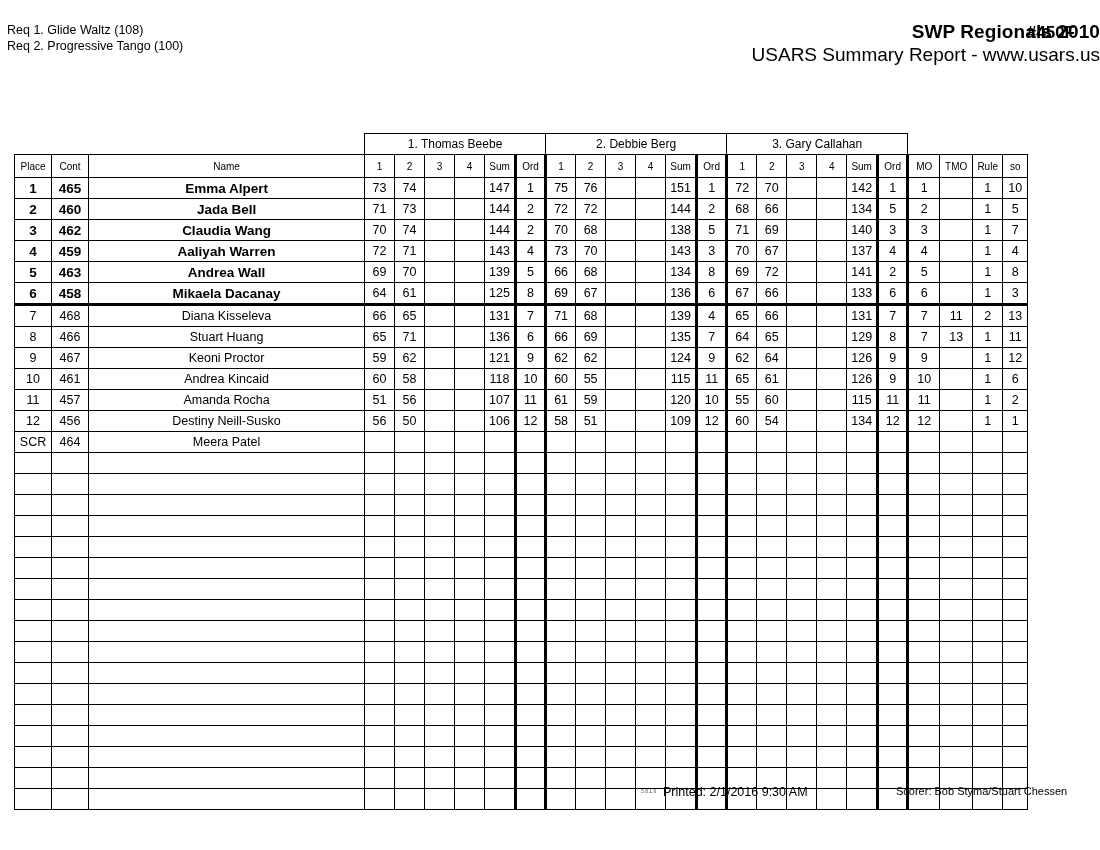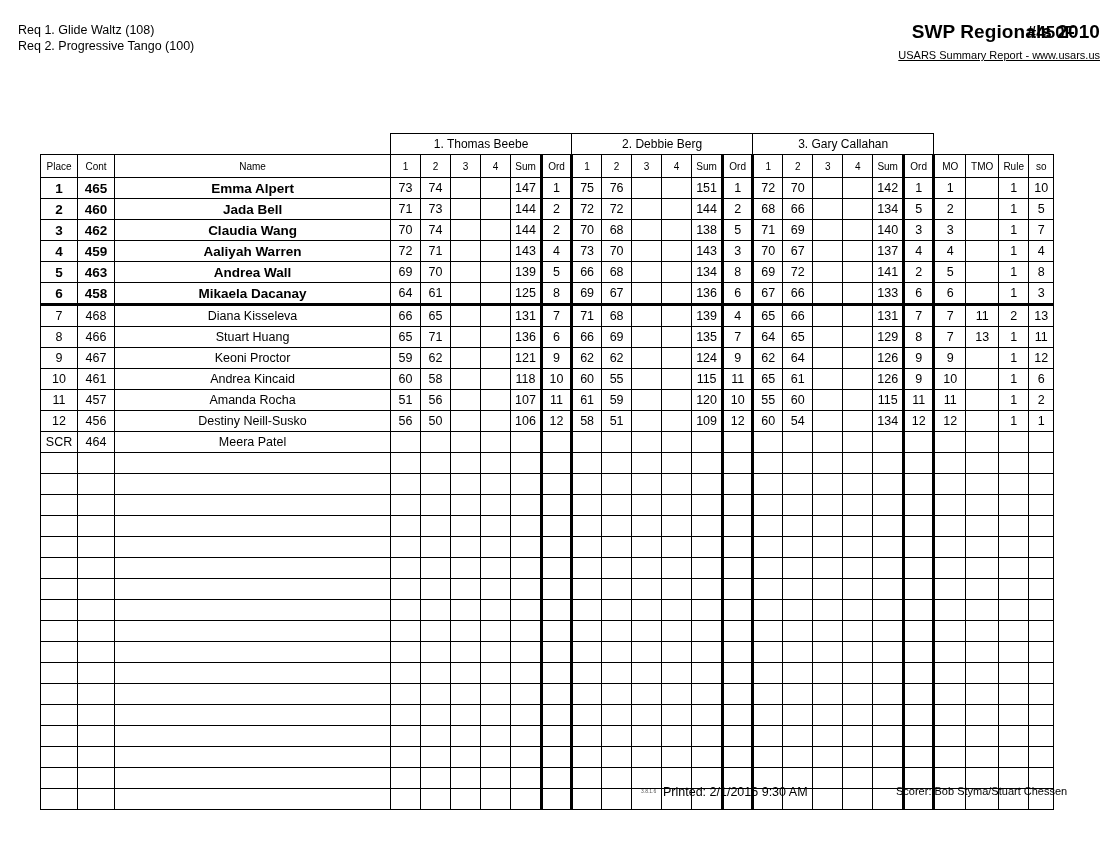--- a/index.html
+++ b/index.html
@@ -12,21 +12,21 @@
     height: 850px;
     font-family: "Liberation Sans", sans-serif;
     color: #000000;
     position: relative;
     overflow: hidden;
   }
 
   
   .req-block {
     position: absolute;
-    left: 18px;
+    left: 7px;
     top: 22px;
     font-size: 12.5px;
     line-height: 16px;
     white-space: nowrap;
   }
   .req-line { display: block; }
 
   .title-block {
     position: absolute;
     left: 0;
@@ -44,38 +44,37 @@
     font-size: 14.5px;
     font-weight: normal;
     line-height: 21px;
   }
   .title-event {
     font-size: 18px;
     font-weight: bold;
     line-height: 24px;
   }
   .title-report {
-    font-size: 11px;
+    font-size: 19px;
     font-weight: normal;
     line-height: 22px;
-    text-decoration: underline;
   }
 
   .entry-code {
     position: absolute;
     right: 25px;
     top: 23px;
     font-size: 17px;
     font-weight: bold;
   }
 
   
   .sheet {
     position: absolute;
-    left: 40px;
+    left: 14px;
     top: 133px;
     width: 1010px;
   }
 
   table.grid {
     border-collapse: collapse;
     table-layout: fixed;
     width: 1010px;
     font-size: 12.5px;
   }

